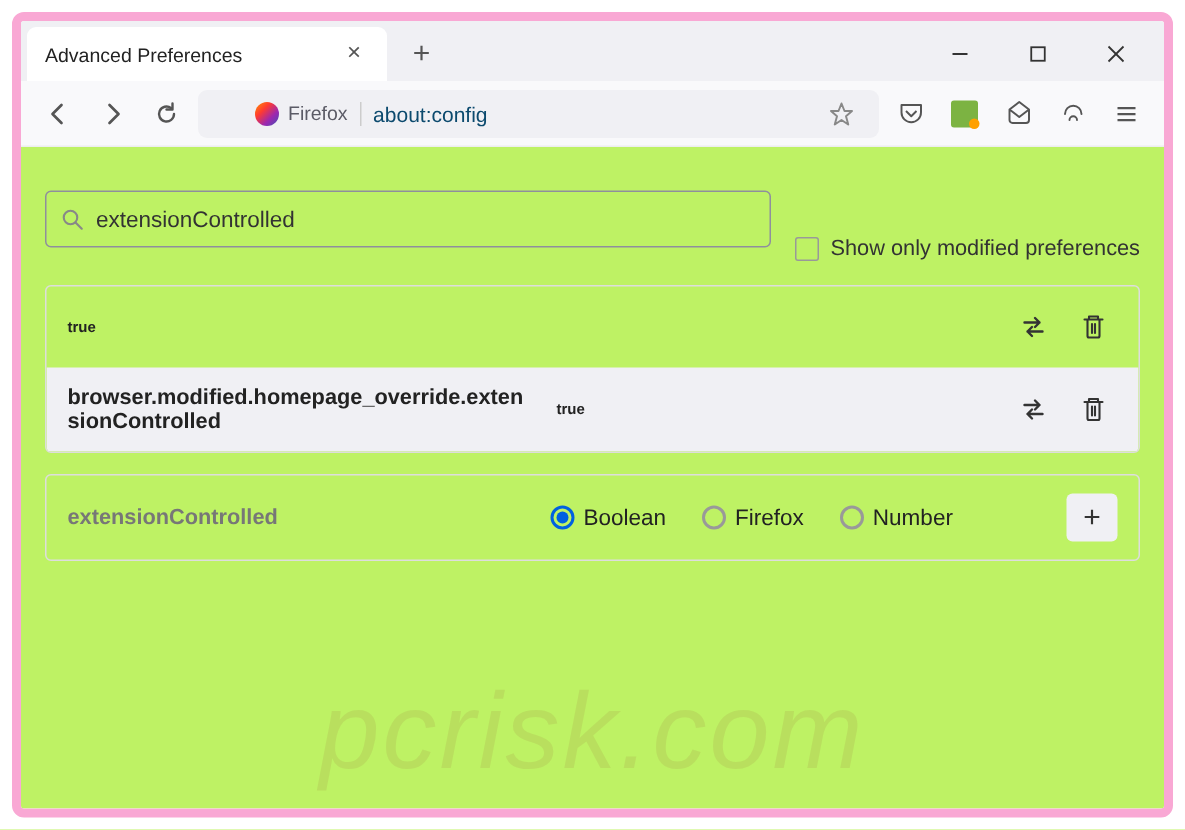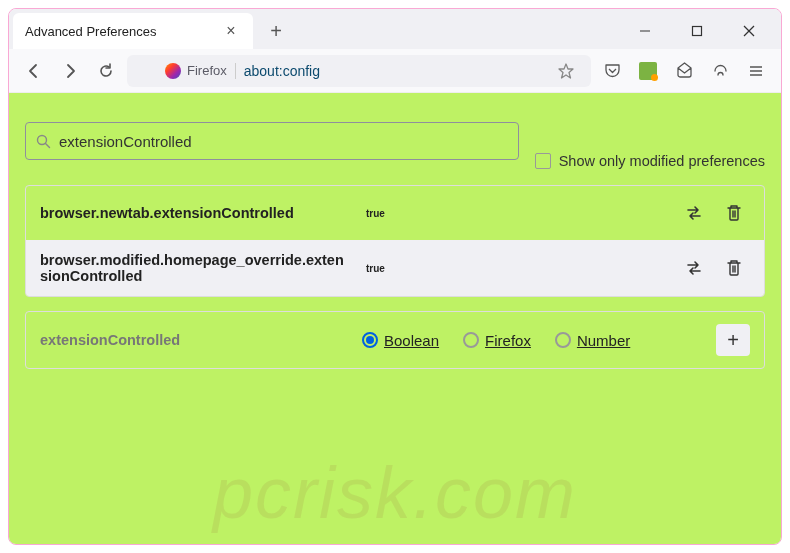--- a/index.html
+++ b/index.html
@@ -1,19 +1,19 @@
 <!DOCTYPE html>
 <html><head>
   <meta charset="utf-8">
   <style>
     * { margin: 0; padding: 0; box-sizing: border-box; font-family: -apple-system, BlinkMacSystemFont, "Segoe UI", sans-serif; }
     body { width: 790px; height: 553px; background: #fff; position: relative; overflow: hidden; }
     
     
-    .window { border: 1px solid #f9a8d4; border-radius: 8px; margin: 8px; height: 537px; background: #fff; overflow: hidden; display: flex; flex-direction: column; }
+    .window { border: 6px solid #f9a8d4; border-radius: 8px; margin: 8px; height: 537px; background: #fff; overflow: hidden; display: flex; flex-direction: column; }
     
     
     .tab-bar { display: flex; align-items: center; background: #f0f0f4; height: 40px; padding: 4px 0 0 4px; }
     .tab { display: flex; align-items: center; background: #fff; border-radius: 6px 6px 0 0; padding: 8px 12px; height: 36px; min-width: 240px; position: relative; }
     .tab-title { font-size: 13px; color: #222; flex: 1; }
     .tab-close { width: 20px; height: 20px; display: flex; align-items: center; justify-content: center; cursor: pointer; border-radius: 3px; color: #555; font-size: 16px; }
     .new-tab { width: 30px; height: 30px; display: flex; align-items: center; justify-content: center; margin-left: 8px; cursor: pointer; color: #555; font-size: 20px; border-radius: 4px; }
     .window-controls { margin-left: auto; display: flex; gap: 12px; padding-right: 12px; align-items: center; }
     .win-ctrl { width: 40px; height: 30px; display: flex; align-items: center; justify-content: center; cursor: pointer; font-size: 14px; color: #333; }
     .win-ctrl svg { width: 12px; height: 12px; }
@@ -52,21 +52,21 @@
     .action-btn { width: 32px; height: 30px; display: flex; align-items: center; justify-content: center; cursor: pointer; border-radius: 4px; color: #333; }
     
     
     .new-pref { border: 1px solid #ddd; border-radius: 4px; display: flex; align-items: center; padding: 12px 14px; gap: 12px; }
     .new-pref-name { font-weight: 600; font-size: 14.5px; color: #777; width: 310px; }
     .type-options { display: flex; gap: 24px; align-items: center; flex: 1; }
     .radio-wrap { display: flex; align-items: center; gap: 6px; cursor: pointer; }
     .radio { width: 16px; height: 16px; border-radius: 50%; border: 2px solid #999; display: flex; align-items: center; justify-content: center; }
     .radio.checked { border-color: #0061e0; }
     .radio.checked::after { content: ''; width: 8px; height: 8px; background: #0061e0; border-radius: 50%; }
-    .radio-label { font-size: 15px; color: #222; text-decoration: underline; }
+    .radio-label { font-size: 15px; color: #222; }
     .add-btn { width: 34px; height: 32px; display: flex; align-items: center; justify-content: center; cursor: pointer; border-radius: 4px; background: #f0f0f4; color: #333; font-size: 20px; }
     
     
     .watermark { position: absolute; bottom: 10px; left: 50%; transform: translateX(-50%); font-size: 72px; font-weight: 300; font-style: italic; color: rgba(150, 60, 50, 0.1); letter-spacing: 2px; pointer-events: none; z-index: 0; white-space: nowrap; }
     
     svg { display: block; }
   </style>
 </head>
 <body>
 
@@ -168,21 +168,20 @@
         <input class="search-input" value="extensionControlled" style="">
       </div>
       <div class="checkbox-wrap">
         <span class="checkbox"></span>
         <span class="checkbox-label">Show only modified preferences</span>
       </div>
     </div>
 
     <div class="prefs-table">
       <div class="pref-row">
-        <div class="pref-name">browser.newtab.extensionControlled</div>
         <div class="pref-value">true</div>
         <div class="row-actions">
           <div class="action-btn">
             <svg width="20" height="16" viewBox="0 0 20 16">
                 <path d="M4 5 L14 5 M14 5 L11 2 M14 5 L11 8" fill="none" stroke="currentColor" stroke-width="1.6" stroke-linecap="round" stroke-linejoin="round"></path>
                 <path d="M16 11 L6 11 M6 11 L9 8 M6 11 L9 14" fill="none" stroke="currentColor" stroke-width="1.6" stroke-linecap="round" stroke-linejoin="round"></path>
               </svg>
           </div>
           <div class="action-btn">
             <svg width="16" height="18" viewBox="0 0 16 18">

